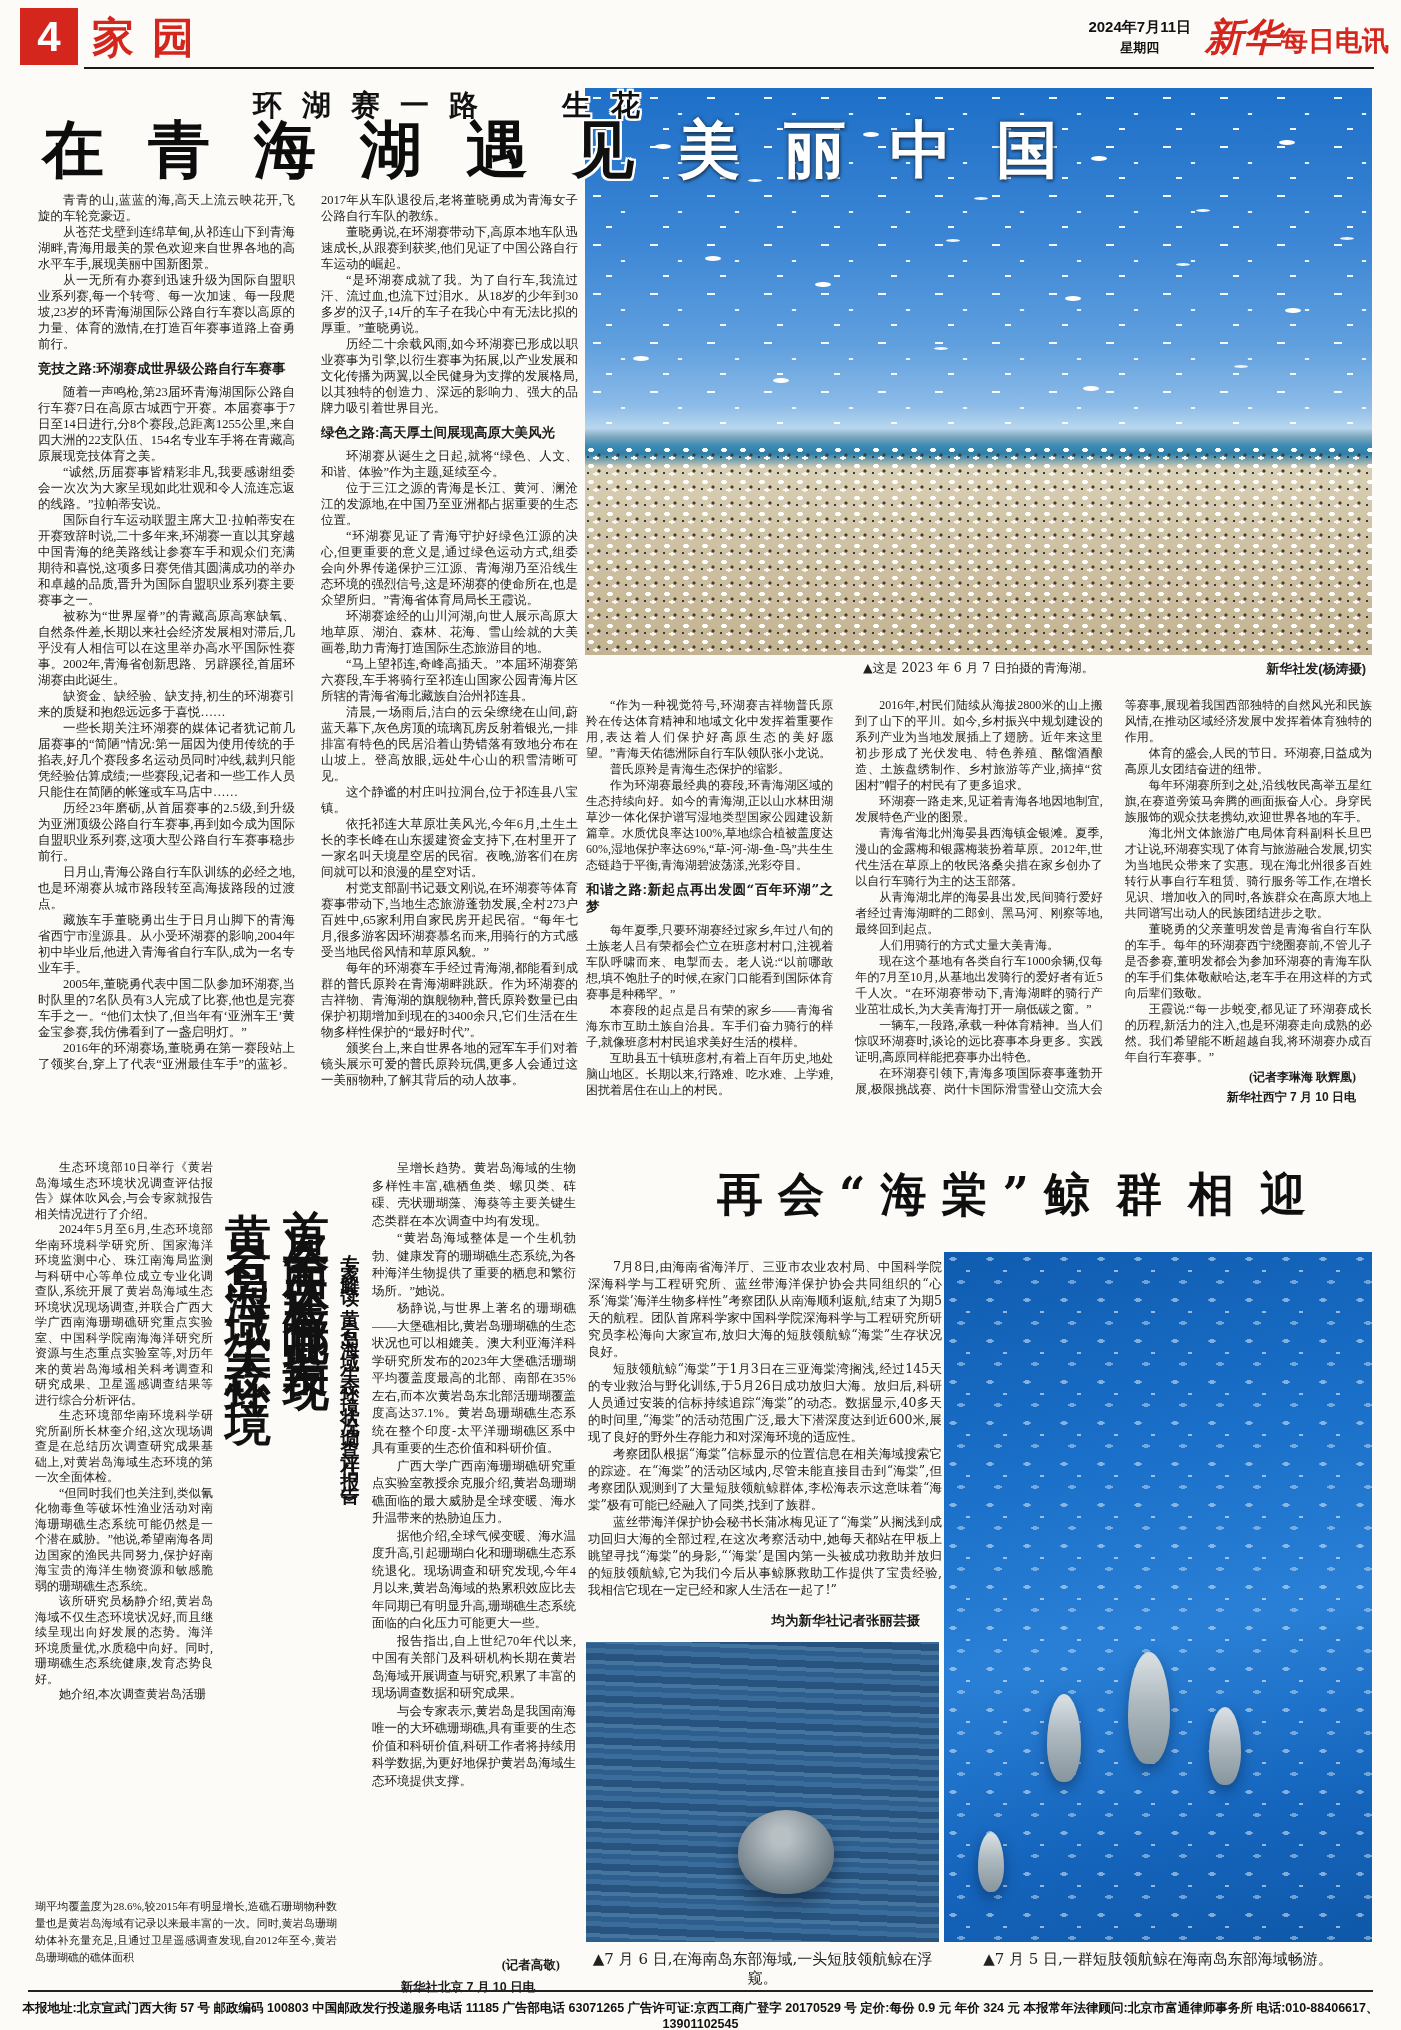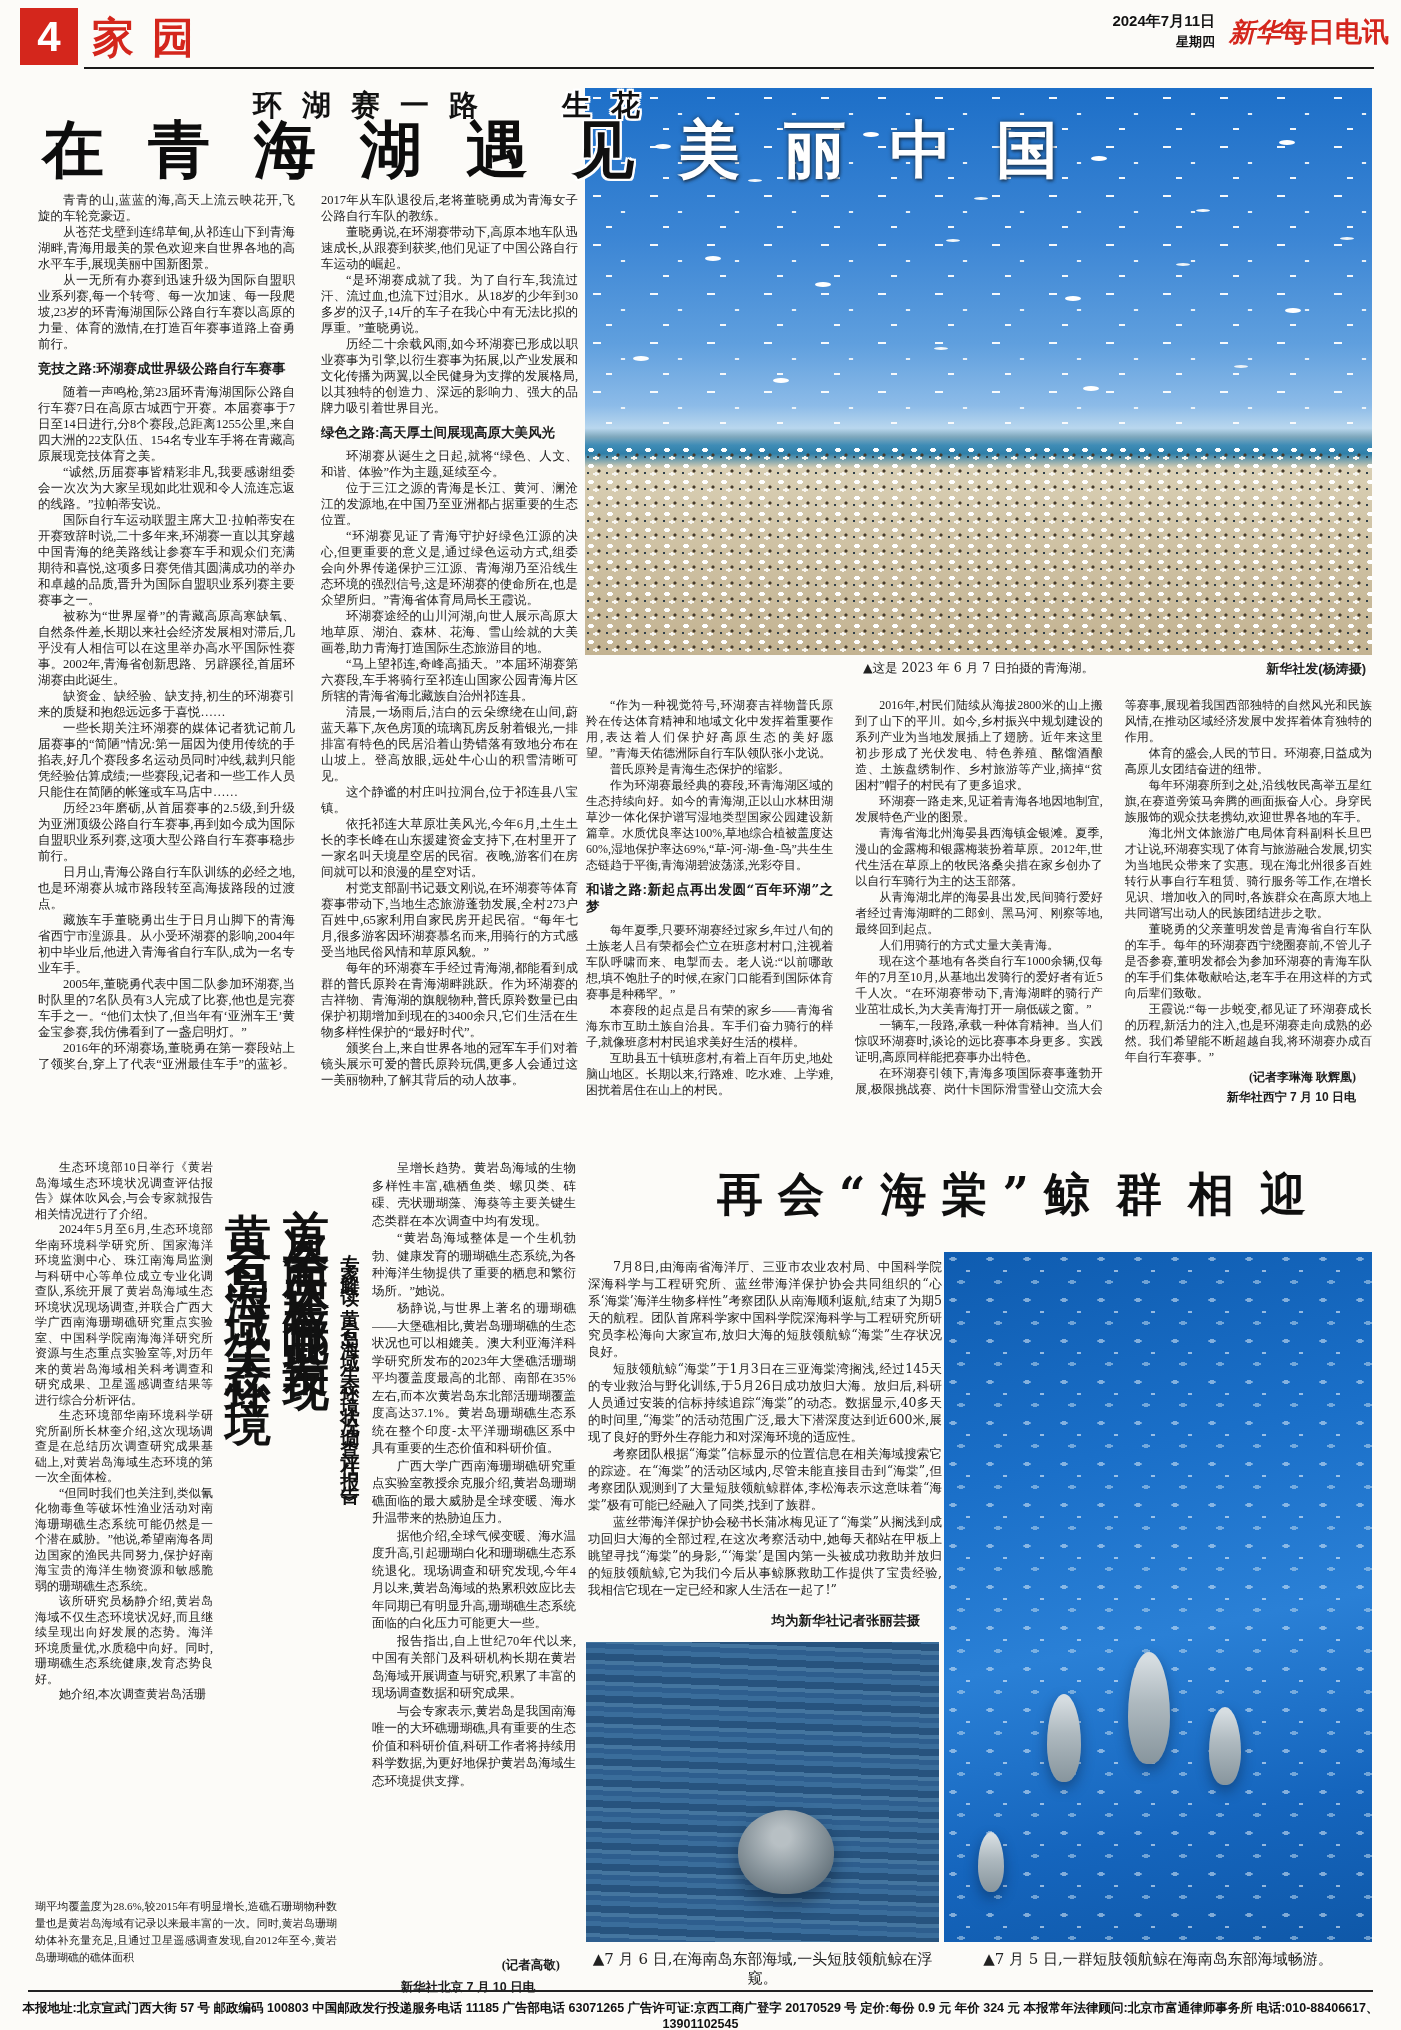--- a/index.html
+++ b/index.html
@@ -7,25 +7,25 @@
         font-family:"Liberation Serif","DejaVu Serif",serif;color:#1c1c1c;}
   [data-interactable]{box-sizing:border-box;}
 
   
   .hdr-box{position:absolute;left:20px;top:8px;width:58px;height:57px;background:#d4261c;color:#fff;
            display:flex;align-items:center;justify-content:center;font-size:42px;font-weight:bold;
            font-family:"Liberation Sans",sans-serif;}
   .hdr-section{position:absolute;left:92px;top:10px;font-size:42px;font-weight:bold;color:#d4261c;
                letter-spacing:18px;font-family:"DejaVu Serif",serif;}
   .hdr-right{position:absolute;right:12px;top:12px;display:flex;align-items:center;gap:14px;}
-  .hdr-date{text-align:right;font-family:"Liberation Sans",sans-serif;}
+  .hdr-date{text-align:center;font-family:"Liberation Sans",sans-serif;}
   .hdr-date .d1{font-size:15px;font-weight:bold;color:#111;}
   .hdr-date .d2{font-size:13px;font-weight:bold;color:#111;margin-top:2px;}
   .masthead{color:#d4261c;white-space:nowrap;}
-  .masthead .m1{font-size:26px;font-weight:bold;font-style:italic;font-family:"DejaVu Serif",serif;text-align:right;}
+  .masthead .m1{font-size:38px;font-weight:bold;font-style:italic;font-family:"DejaVu Serif",serif;text-align:right;}
   .masthead .m2{font-size:27px;font-weight:bold;font-family:"DejaVu Serif",serif;}
   .hdr-rule{position:absolute;left:84px;top:67px;width:1290px;border-top:2.5px solid #1a1a1a;}
 
   
   .kicker{position:absolute;left:253px;top:86px;font-size:29px;font-weight:bold;white-space:nowrap;
           font-family:"Liberation Sans",sans-serif;letter-spacing:20px;z-index:3;color:#111;}
   .kicker .on-photo{margin-left:64px;}
   .halo-w{color:#101010;text-shadow:-2px -2px 0 #fff,2px -2px 0 #fff,-2px 2px 0 #fff,2px 2px 0 #fff,
           0 -2px 0 #fff,0 2px 0 #fff,-2px 0 0 #fff,2px 0 0 #fff;}
   .headline{position:absolute;left:42px;top:108px;font-size:62px;font-weight:bold;white-space:nowrap;

